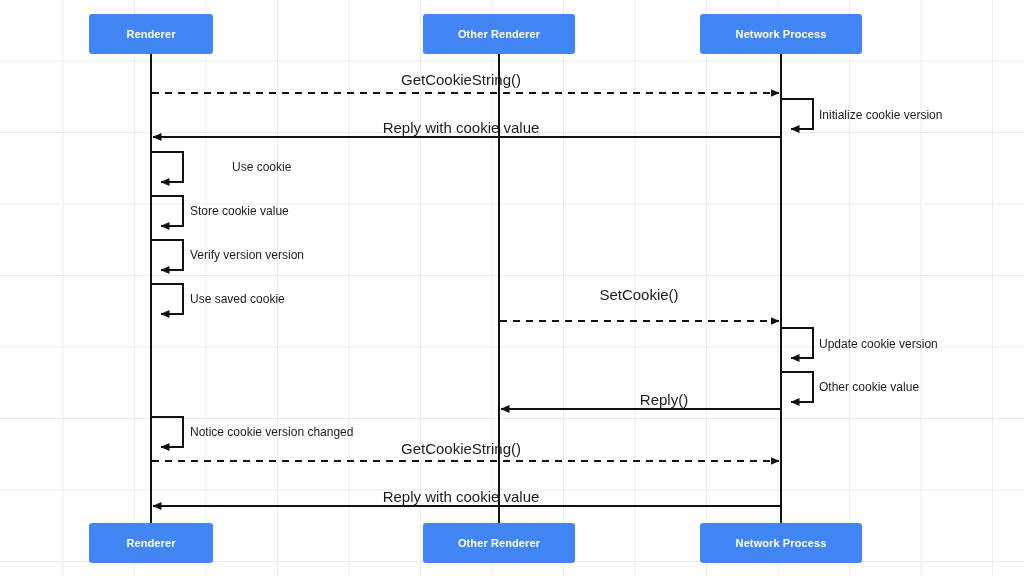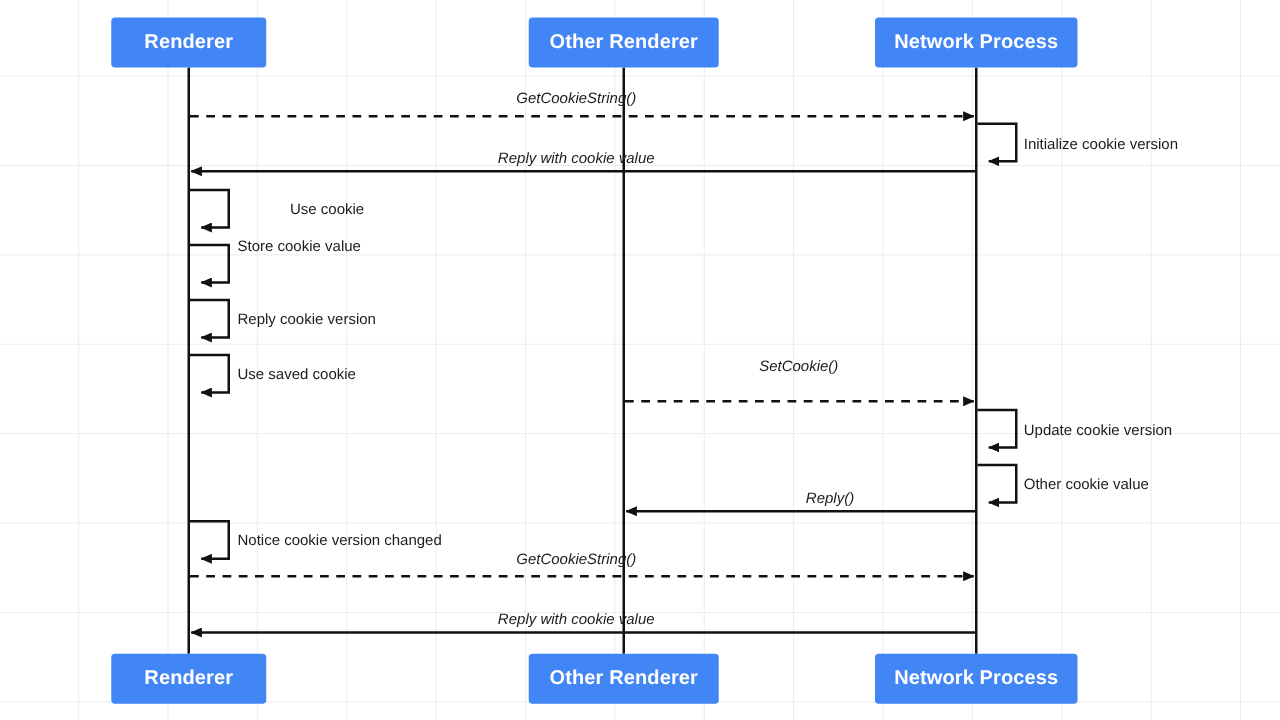--- a/index.html
+++ b/index.html
@@ -31,36 +31,35 @@
     top: 0;
     width: 1024px;
     height: 576px;
   }
   .actor-box {
     position: absolute;
     box-sizing: border-box;
     background: #4285f4;
     border-radius: 3px;
     color: #ffffff;
-    font-size: 16px;
+    font-size: 11px;
     font-weight: bold;
     display: flex;
     align-items: center;
     justify-content: center;
     letter-spacing: 0.1px;
     z-index: 3;
   }
   .msg-label {
     position: absolute;
-    font-size: 12px;
+    font-size: 15px;
     color: #1b1c1e;
     white-space: nowrap;
     z-index: 2;
     line-height: 1;
-    font-style: italic;
   }
   .msg-label.center {
     transform: translateX(-50%);
   }
   .note-label {
     position: absolute;
     font-size: 12px;
     color: #1b1c1e;
     white-space: nowrap;
     z-index: 2;
@@ -129,21 +128,21 @@
       <div class="msg-label center" style="left: 461px; top: 72px;">GetCookieString()</div>
       <div class="msg-label center" style="left: 461px; top: 120px;">Reply with cookie value</div>
       <div class="msg-label center" style="left: 639px; top: 287px;">SetCookie()</div>
       <div class="msg-label center" style="left: 664px; top: 392px;">Reply()</div>
       <div class="msg-label center" style="left: 461px; top: 441px;">GetCookieString()</div>
       <div class="msg-label center" style="left: 461px; top: 489px;">Reply with cookie value</div>
     </div>
   <div id="note-labels">
       <div class="note-label" style="left: 819px; top: 109px;">Initialize cookie version</div>
       <div class="note-label" style="left: 190px; top: 161px; margin-left: 42px;">Use cookie</div>
-      <div class="note-label" style="left: 190px; top: 191px;">Store cookie value</div>
-      <div class="note-label" style="left: 190px; top: 249px;">Reply cookie version</div>
+      <div class="note-label" style="left: 190px; top: 205px;">Store cookie value</div>
+      <div class="note-label" style="left: 190px; top: 249px;">Verify version version</div>
       <div class="note-label" style="left: 190px; top: 293px;">Use saved cookie</div>
       <div class="note-label" style="left: 819px; top: 338px; text-align: center;">Update cookie version</div>
       <div class="note-label" style="left: 819px; top: 381px;">Other cookie value</div>
       <div class="note-label" style="left: 190px; top: 426px;">Notice cookie version changed</div>
     </div>
 
 </div>
 
 </body></html>

